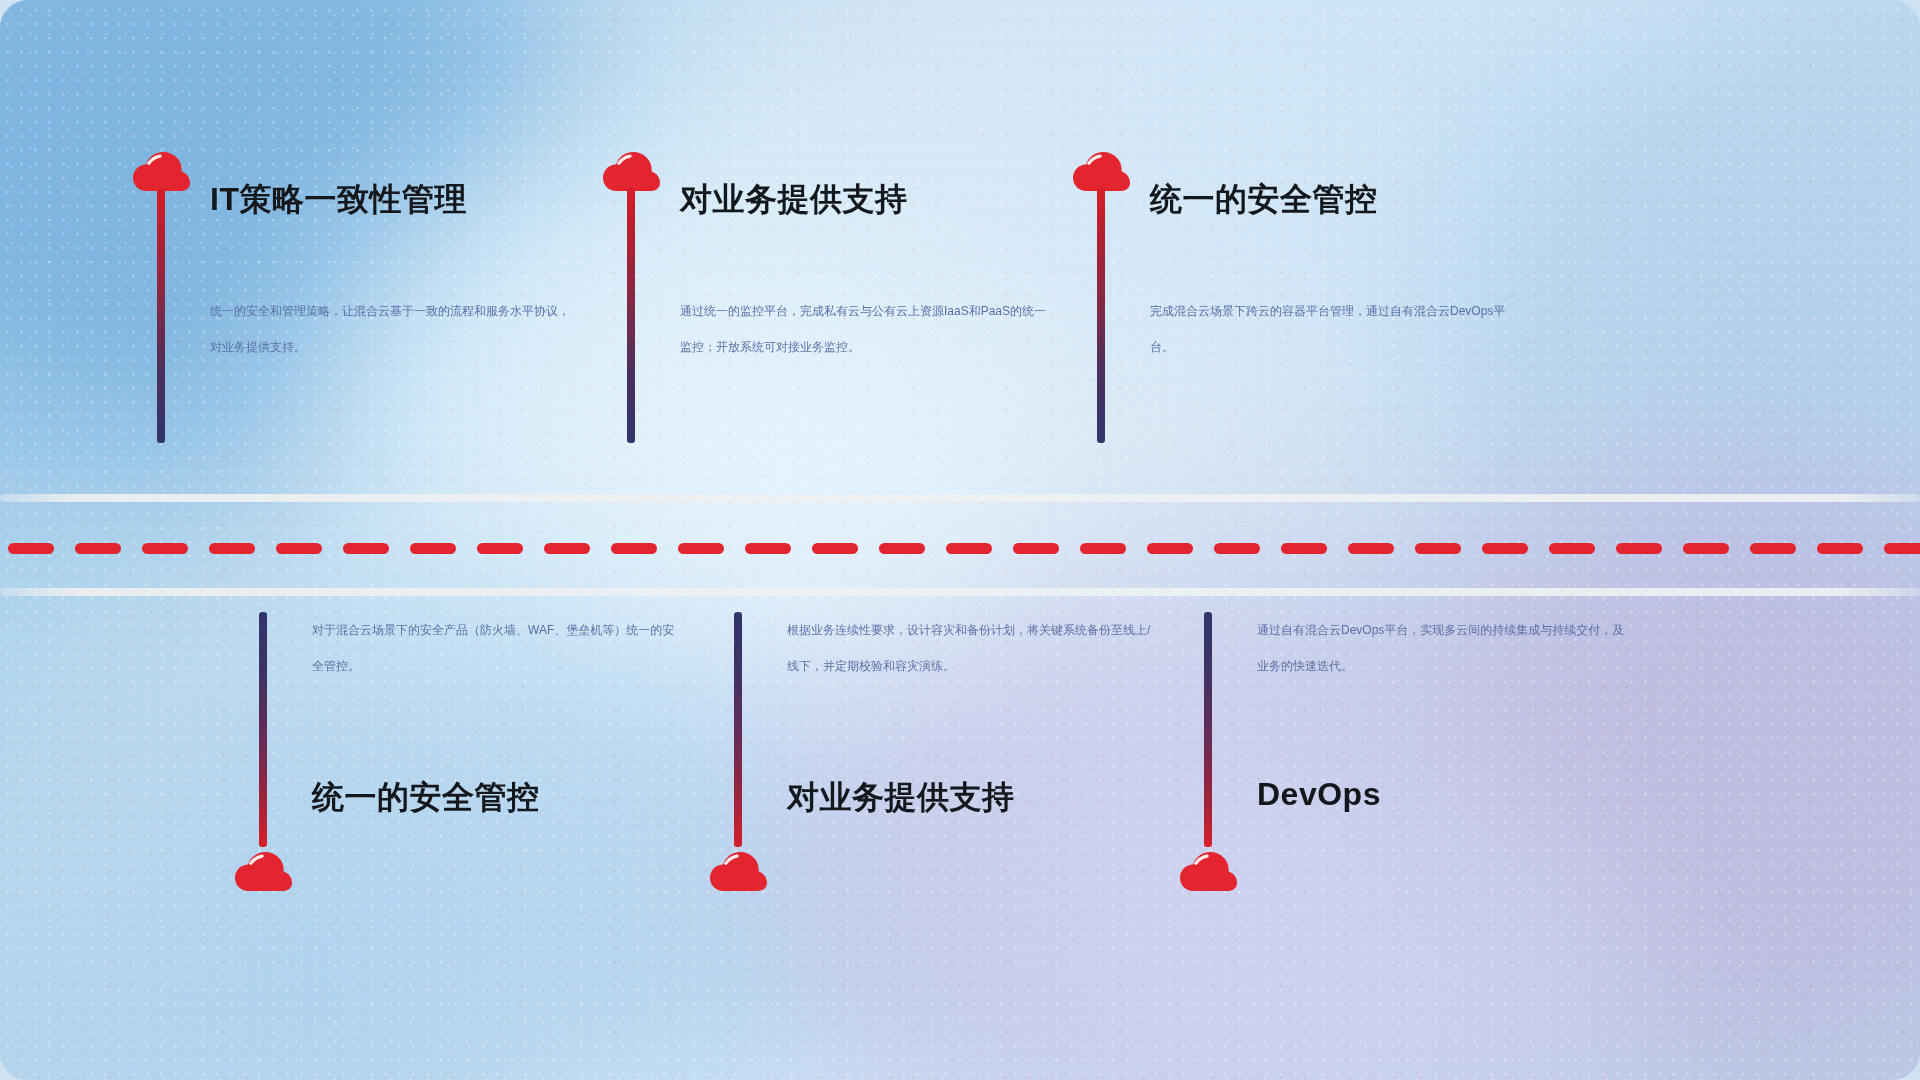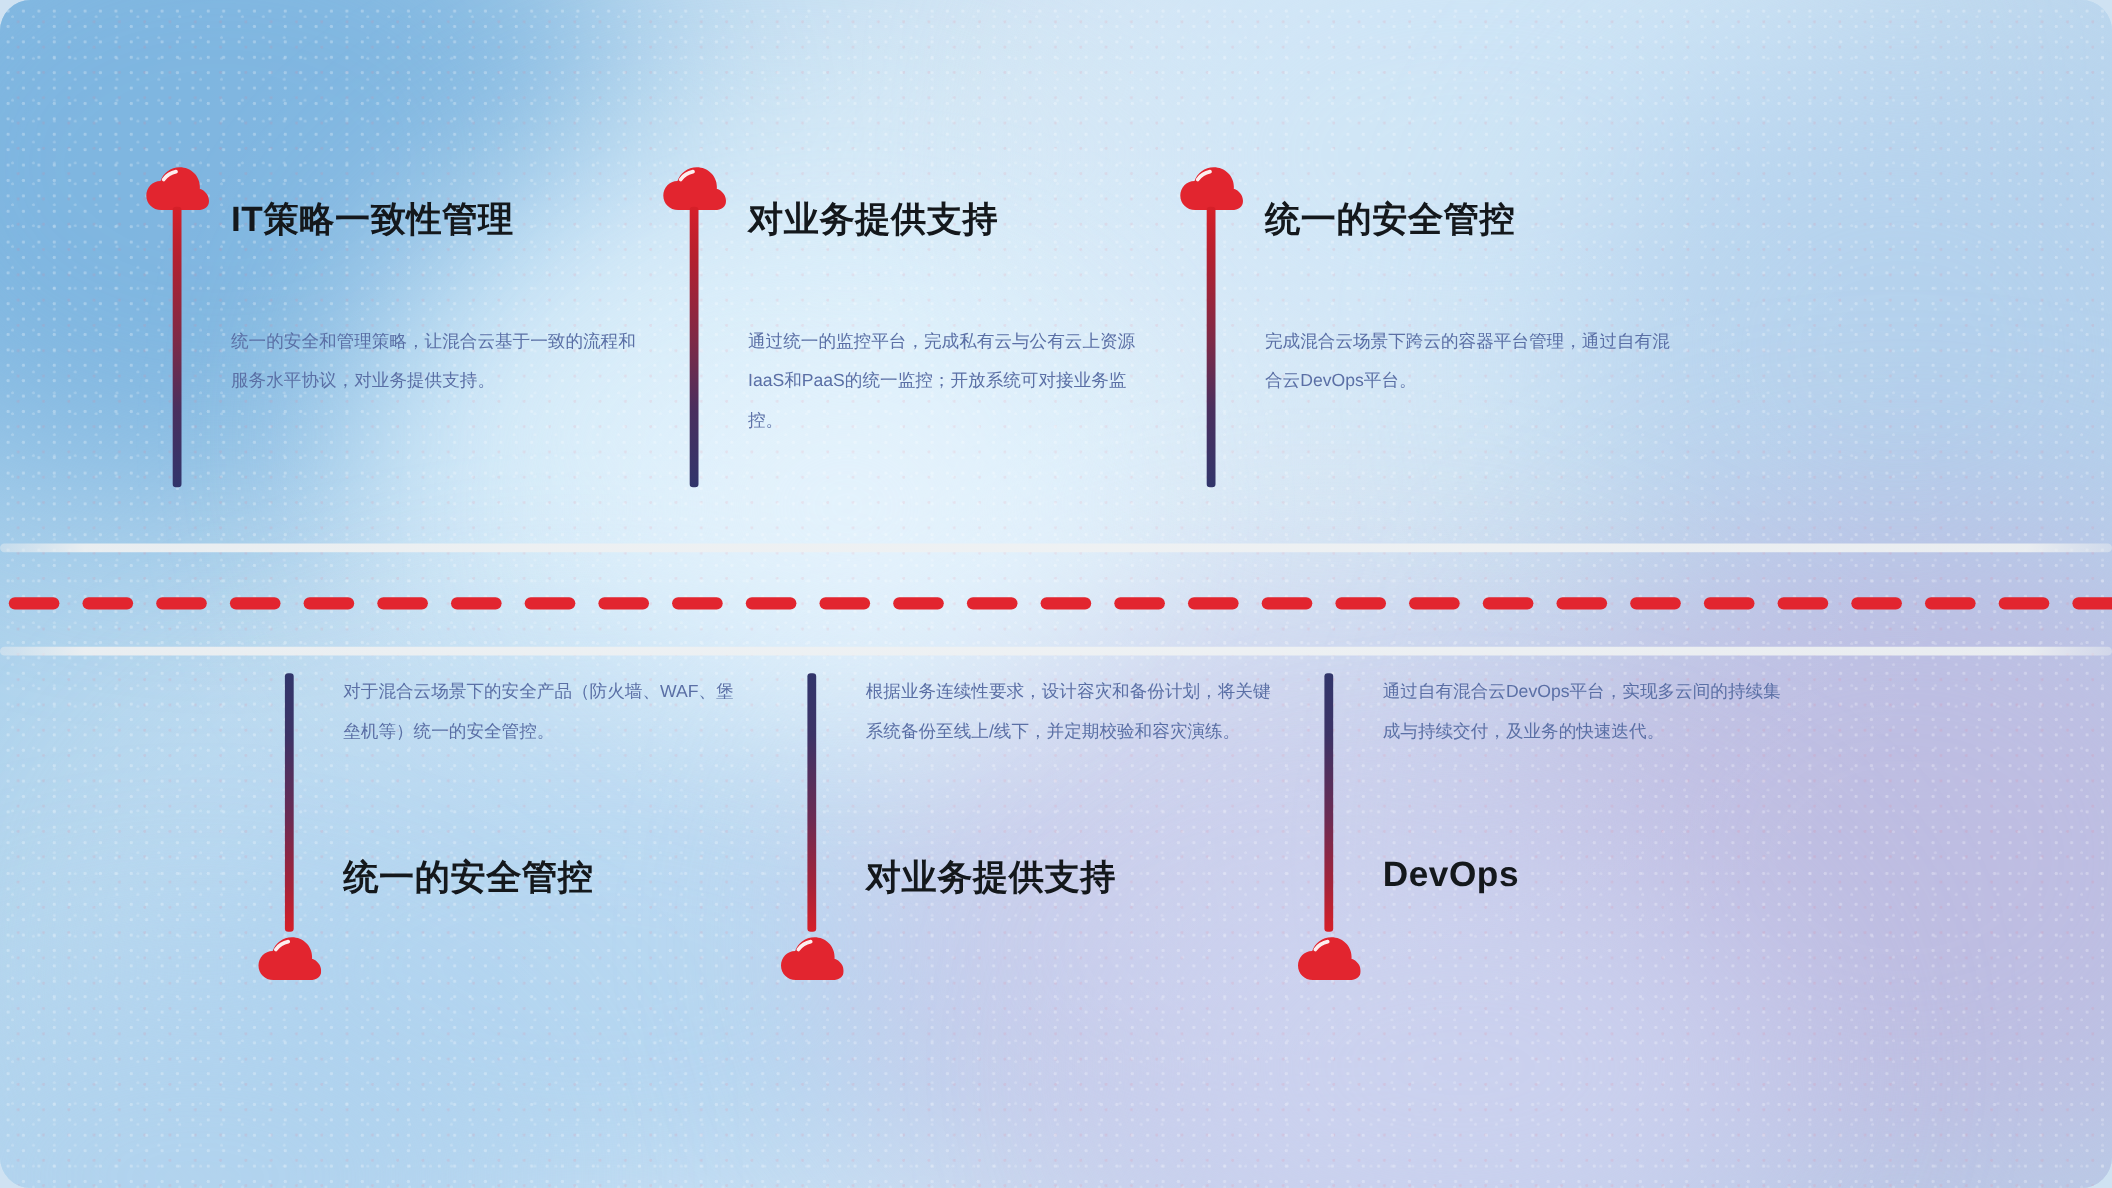--- a/index.html
+++ b/index.html
@@ -134,21 +134,21 @@
   .heading {
     position: absolute;
     font-size: 32px;
     font-weight: 700;
     color: #14181c;
     letter-spacing: .5px;
     white-space: nowrap;
   }
   .body-text {
     position: absolute;
-    font-size: 16px;
+    font-size: 12px;
     line-height: 36px;
     color: #5a6fa5;
     width: 370px;
   }
 
   
   .col-top .cloud  { position: absolute; left: 72px;  top: 0; }
   .col-top .stem   { left: 97px; top: 38px; height: 255px; }
   .col-top .heading{ left: 150px; top: 28px; }
   .col-top .body-text { left: 150px; top: 143px; }

